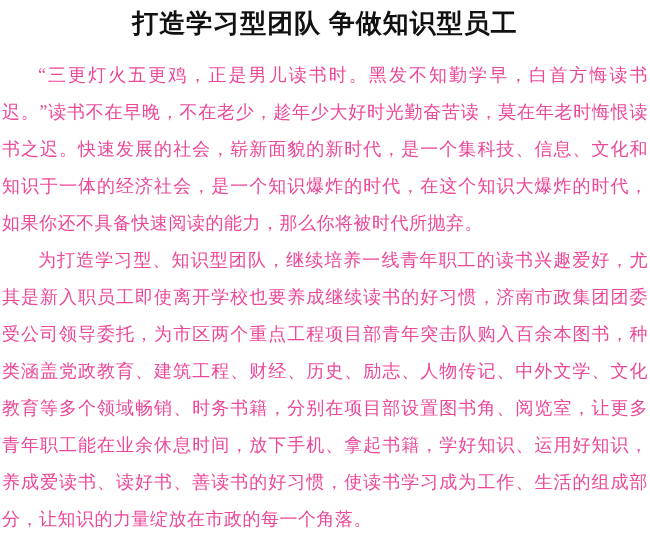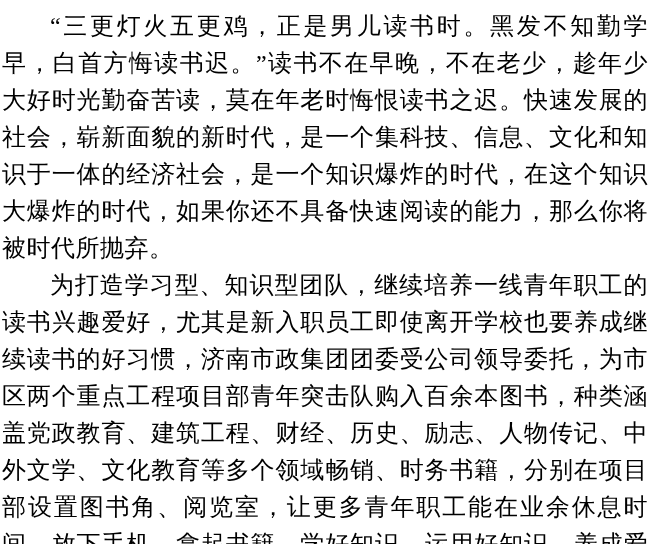--- a/index.html
+++ b/index.html
@@ -25,28 +25,29 @@
     margin: 0 0 17px 0;
     font-size: 26px;
     line-height: 32px;
     font-weight: bold;
     text-align: center;
     letter-spacing: 1px;
     color: #111111;
   }
   .doc-paragraph {
     margin: 0;
-    font-size: 24px;
+    font-size: 18px;
     line-height: 37px;
     text-align: justify;
     text-justify: inter-ideograph;
     text-indent: 2em;
     letter-spacing: 0.5px;
-    color: #000000;
+    color: #ec4899;
   }
 </style>
 </head>
 <body>
 
 <div class="doc-page">
+  <h1 class="doc-title">打造学习型团队 争做知识型员工</h1>
   <p class="doc-paragraph">“三更灯火五更鸡，正是男儿读书时。黑发不知勤学早，白首方悔读书迟。”读书不在早晚，不在老少，趁年少大好时光勤奋苦读，莫在年老时悔恨读书之迟。快速发展的社会，崭新面貌的新时代，是一个集科技、信息、文化和知识于一体的经济社会，是一个知识爆炸的时代，在这个知识大爆炸的时代，如果你还不具备快速阅读的能力，那么你将被时代所抛弃。</p>
   <p class="doc-paragraph">为打造学习型、知识型团队，继续培养一线青年职工的读书兴趣爱好，尤其是新入职员工即使离开学校也要养成继续读书的好习惯，济南市政集团团委受公司领导委托，为市区两个重点工程项目部青年突击队购入百余本图书，种类涵盖党政教育、建筑工程、财经、历史、励志、人物传记、中外文学、文化教育等多个领域畅销、时务书籍，分别在项目部设置图书角、阅览室，让更多青年职工能在业余休息时间，放下手机、拿起书籍，学好知识、运用好知识，养成爱读书、读好书、善读书的好习惯，使读书学习成为工作、生活的组成部分，让知识的力量绽放在市政的每一个角落。</p>
 </div>
 
 </body></html>

